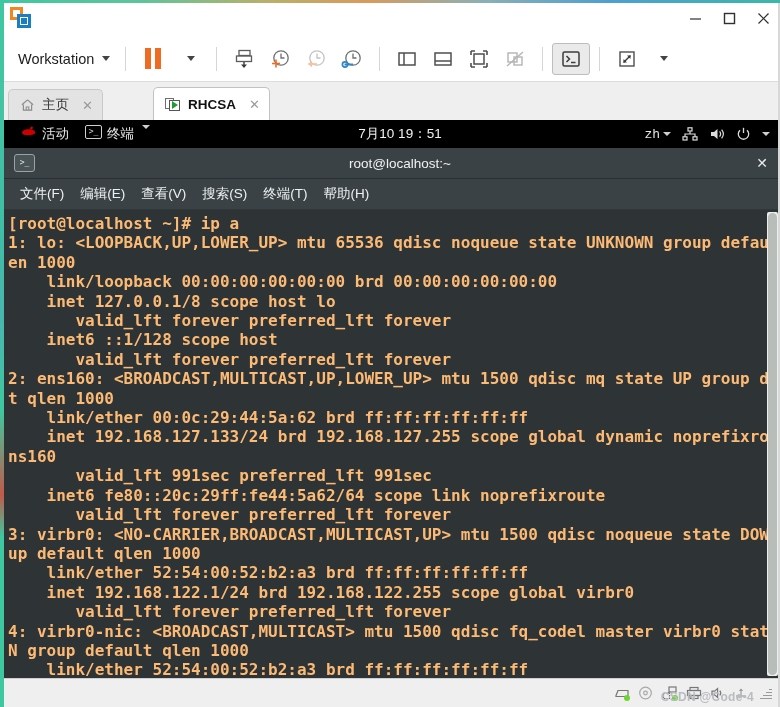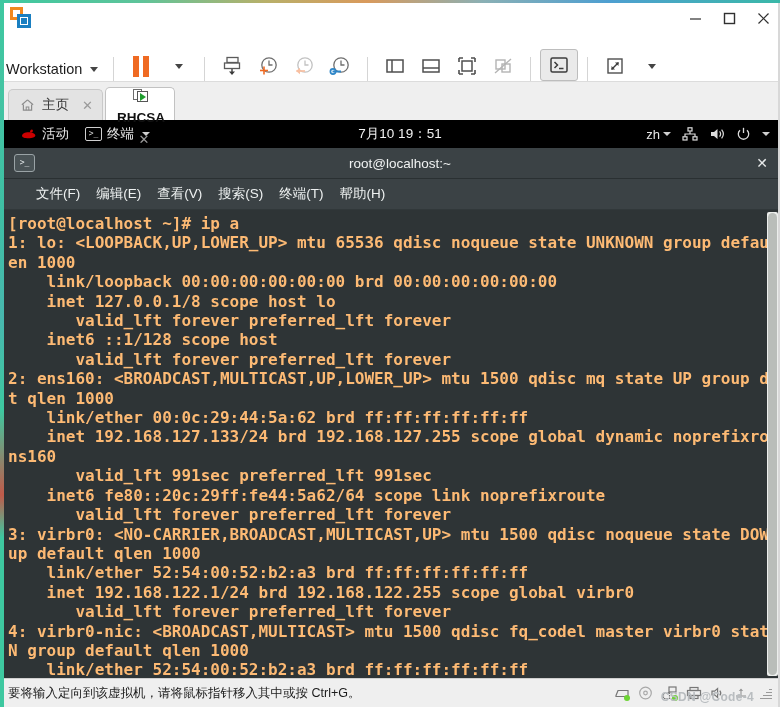--- a/index.html
+++ b/index.html
@@ -44,99 +44,100 @@
   .vm-logo .sq-b{position:absolute;left:7px;top:7px;width:14px;height:14px;border:3px solid #1a7fc1;box-sizing:border-box;background:#fff;}
   .vm-logo .sq-i{position:absolute;left:11px;top:11px;width:6px;height:6px;background:#1a7fc1;}
   .title-text{font-size:15px;color:#1b1b1b;letter-spacing:.1px;}
   .win-ctl{position:absolute;right:0;top:0;height:36px;display:flex;align-items:center;}
   .win-btn{width:34px;height:30px;display:flex;align-items:center;justify-content:center;color:#303030;}
   .win-btn svg{display:block;}
 
   
   .toolbar{
     height:45px;min-height:45px;
-    display:flex;align-items:flex-end;
+    display:flex;align-items:center;
     background:#ffffff;
     border-bottom:1px solid #dcdcdc;
+    padding-left:12px;
     position:relative;z-index:20;
   }
   .tb-ws{display:flex;align-items:center;font-size:14.5px;color:#1b1b1b;padding:4px 6px;}
   .caret{width:0;height:0;border-left:4.5px solid transparent;border-right:4.5px solid transparent;border-top:5px solid #444;margin-left:8px;}
   .tb-sep{width:1px;height:24px;background:#d5d5d5;margin:0 9px;}
   .tb-btn{display:flex;align-items:center;justify-content:center;height:30px;min-width:30px;padding:0 3px;}
   .pausebars{display:flex;gap:4px;}
   .pausebars i{display:block;width:6px;height:21px;background:#ef6a22;}
   .tb-btn.active{background:#eaeaea;border:1px solid #bdbdbd;border-radius:3px;}
 
   
   .tabbar{
     height:38px;min-height:38px;
     display:flex;align-items:flex-end;
     background:#efefef;
     padding-left:8px;
-    position:relative;z-index:20;
+    position:relative;z-index:20;gap:48px;
   }
   .tab{
     display:flex;align-items:center;gap:7px;
     height:30px;padding:0 9px 0 11px;
     background:#e3e3e3;
     border:1px solid #c9c9c9;border-bottom:none;
     border-radius:5px 5px 0 0;
     font-size:13.5px;color:#3a3a3a;
     margin-right:2px;
   }
-  .tab.active{background:#ffffff;color:#111;font-weight:bold;height:32px;border-color:#c2c2c2;flex-direction:column;}
+  .tab.active{background:#ffffff;color:#111;font-weight:bold;height:32px;border-color:#c2c2c2;}
   .tab .x{font-size:13px;color:#9a9a9a;margin-left:6px;}
   .home-ico{width:15px;height:14px;flex:none;}
   .vm-ico{width:16px;height:15px;position:relative;flex:none;}
   .vm-ico .a{position:absolute;left:0;top:1px;width:9px;height:11px;border:1.4px solid #6d6d6d;box-sizing:border-box;background:#fff;}
   .vm-ico .b{position:absolute;left:4px;top:3px;width:11px;height:11px;border:1.4px solid #555;box-sizing:border-box;background:#fff;display:flex;align-items:center;justify-content:center;}
   .play{width:0;height:0;border-left:6px solid #1f9d2e;border-top:4px solid transparent;border-bottom:4px solid transparent;margin-left:1px;}
 
   
   .vmscreen{
     flex:1;position:relative;background:#2b2b2b;
     display:flex;flex-direction:column;overflow:hidden;
     border-left:4px solid transparent;
   }
   .gnome-bar{
     height:28px;min-height:28px;background:#000000;
     display:flex;align-items:center;color:#e6e6e6;font-size:13.5px;
     padding:0 10px;position:relative;
   }
   .gb-left{display:flex;align-items:center;gap:4px;}
-  .gb-item{display:flex;align-items:center;gap:5px;padding:2px 6px;border-radius:3px;}
+  .gb-item{display:flex;gap:5px;padding:2px 6px;border-radius:3px;}
   .redhat{width:17px;height:12px;position:relative;flex:none;}
   .term-glyph{
     width:15px;height:12px;border:1.4px solid #cfcfcf;border-radius:2px;
     display:flex;align-items:center;justify-content:center;
     font-size:8px;color:#cfcfcf;font-family:"DejaVu Sans Mono",monospace;line-height:1;flex:none;
   }
   .caret-w{width:0;height:0;border-left:4px solid transparent;border-right:4px solid transparent;border-top:4.5px solid #cfcfcf;margin-left:3px;}
   .gb-clock{position:absolute;left:16px;right:0;text-align:center;font-size:13.5px;color:#f2f2f2;pointer-events:none;}
-  .gb-right{margin-left:auto;display:flex;align-items:center;gap:11px;}
+  .gb-right{margin-left:auto;display:flex;align-items:center;gap:11px;font-family:Liberation Mono, monospace;}
   .gb-right .lang{font-size:13px;display:flex;align-items:center;}
 
   
   .termwin{flex:1;display:flex;flex-direction:column;background:#2e3436;overflow:hidden;position:relative;}
   .term-title{
     height:30px;min-height:30px;background:#3b4245;
     display:flex;align-items:center;padding:0 10px;
     position:relative;border-bottom:1px solid #2a3032;
   }
   .tt-ico{
     width:19px;height:16px;border:1.5px solid #9aa3a6;border-radius:3px;background:#4a5356;
     display:flex;align-items:center;justify-content:center;
     font-family:"DejaVu Sans Mono",monospace;font-size:8px;color:#dfe4e5;line-height:1;flex:none;
   }
   .tt-text{position:absolute;left:16px;right:0;text-align:center;font-size:13.5px;color:#f0f2f2;pointer-events:none;}
   .tt-close{margin-left:auto;font-size:14px;color:#e8eaea;font-weight:bold;padding:0 2px;}
   .term-menu{
     height:30px;min-height:30px;background:#3b4245;
-    display:flex;align-items:center;gap:0px;padding:0 24px;
+    display:flex;align-items:center;gap:0px;padding:0 8px;
     font-size:13.5px;color:#eef1f1;
     border-bottom:1px solid #31383a;
   }
   .term-menu span{padding:3px 8px;border-radius:3px;}
   .term-body{
     flex:1;background:#2e3436;position:relative;overflow:hidden;
     padding:4px 0 0 4px;
   }
   .term-text{
     font-family:"DejaVu Sans Mono","Liberation Mono",monospace;
@@ -408,21 +409,20 @@
     link/ether 52:54:00:52:b2:a3 brd ff:ff:ff:ff:ff:ff
 [root@localhost ~]# </span></div>
         <div class="term-scroll">
           <div class="thumb"></div>
         </div>
       </div>
     </div>
   </div>
 
   <div class="statusbar">
-    <span>要将输入定向到该虚拟机，请将鼠标指针移入其中或按 Ctrl+G。</span>
     <div class="sb-icons">
       <span class="sb-ico">
         <svg width="16" height="13" viewBox="0 0 16 13">
           <path d="M2 8.5 L4 3.5 L14 3.5 L14 9.5 L2 9.5 Z" fill="none" stroke="#767676" stroke-width="1.2"></path>
         </svg>
         <i class="dot"></i>
       </span>
       <span class="sb-ico">
         <svg width="15" height="14" viewBox="0 0 15 14">
           <circle cx="7.5" cy="7" r="5.8" fill="none" stroke="#a8a8a8" stroke-width="1.2"></circle>

